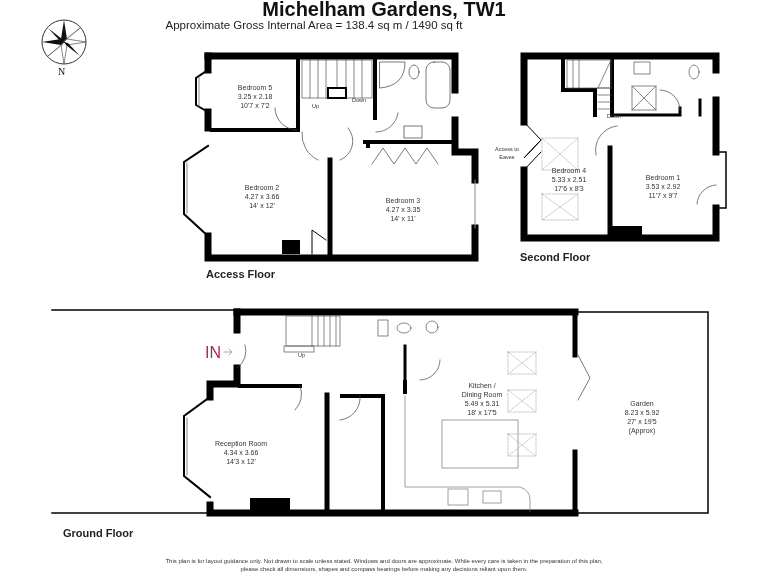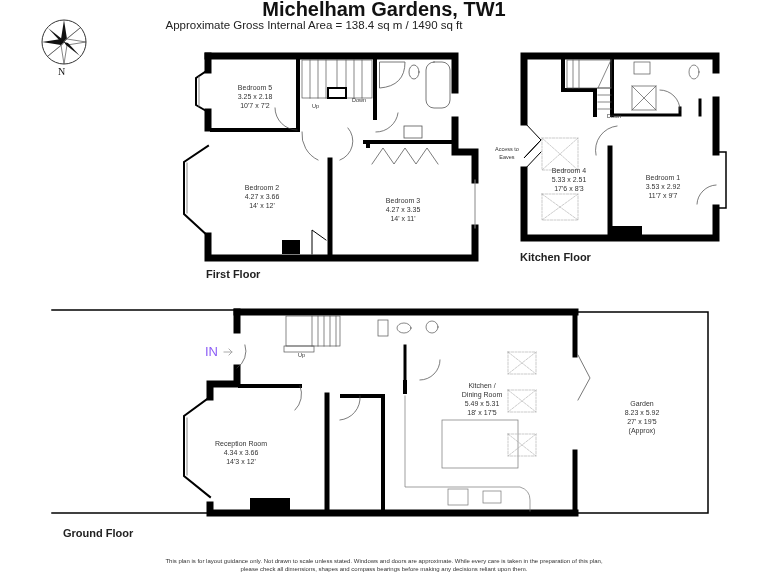--- a/index.html
+++ b/index.html
@@ -3,21 +3,21 @@
 <meta charset="utf-8">
 <style>
   html, body { margin:0; padding:0; background:#ffffff; }
   body { width:768px; height:576px; position:relative; overflow:hidden; font-family:"Liberation Sans", sans-serif; color:#111; }
   .title { position:absolute; left:0; width:768px; top:-2px; text-align:center; font-weight:bold; font-size:20px; }
   .subtitle { position:absolute; left:0; width:628px; top:19px; text-align:center; font-size:11.5px; color:#222; }
   .floor-label { position:absolute; font-weight:bold; font-size:11px; color:#222; }
   .disclaimer { position:absolute; left:0; width:768px; top:557px; text-align:center; font-size:6px; line-height:8px; color:#333; }
   .room-label { position:absolute; text-align:center; font-size:7px; line-height:9px; color:#333; white-space:nowrap; transform:translateX(-50%); }
   .small-label { position:absolute; font-size:5.5px; color:#333; white-space:nowrap; }
-  .in-label { position:absolute; font-size:13px; color:#8b5cf6; }
+  .in-label { position:absolute; font-size:16px; color:#be185d; }
   svg.plan { position:absolute; left:0; top:0; }
   .compass { position:absolute; left:38px; top:18px; width:52px; height:64px; }
 </style>
 </head>
 <body>
 
 <div class="title">Michelham Gardens, TW1</div>
 <div class="subtitle">Approximate Gross Internal Area = 138.4 sq m / 1490 sq ft</div>
 
 <svg class="compass" viewBox="0 0 52 64">
@@ -201,22 +201,22 @@
       <line x1="536" y1="390" x2="508" y2="412"></line>
       <rect x="508" y="434" width="28" height="22"></rect>
       <line x1="508" y1="434" x2="536" y2="456"></line>
       <line x1="536" y1="434" x2="508" y2="456"></line>
     </g>
 
     <path d="M224,352 L232,352 M229,349 L232,352 L229,355" stroke="#aaa" stroke-width="1"></path>
   </g>
 </svg>
 
-<div class="floor-label" style="left:206px;top:268px;">First Floor</div>
-<div class="floor-label" style="left:520px;top:251px;">Kitchen Floor</div>
+<div class="floor-label" style="left:206px;top:268px;">Access Floor</div>
+<div class="floor-label" style="left:520px;top:251px;">Second Floor</div>
 <div class="floor-label" style="left:63px;top:527px;">Ground Floor</div>
 
 <div class="room-label" style="left:255px;top:83px;">
   <div>Bedroom 5</div>
   <div>3.25 x 2.18</div>
   <div>10'7 x 7'2</div>
 </div>
 <div class="room-label" style="left:262px;top:183px;">
   <div>Bedroom 2</div>
   <div>4.27 x 3.66</div>

